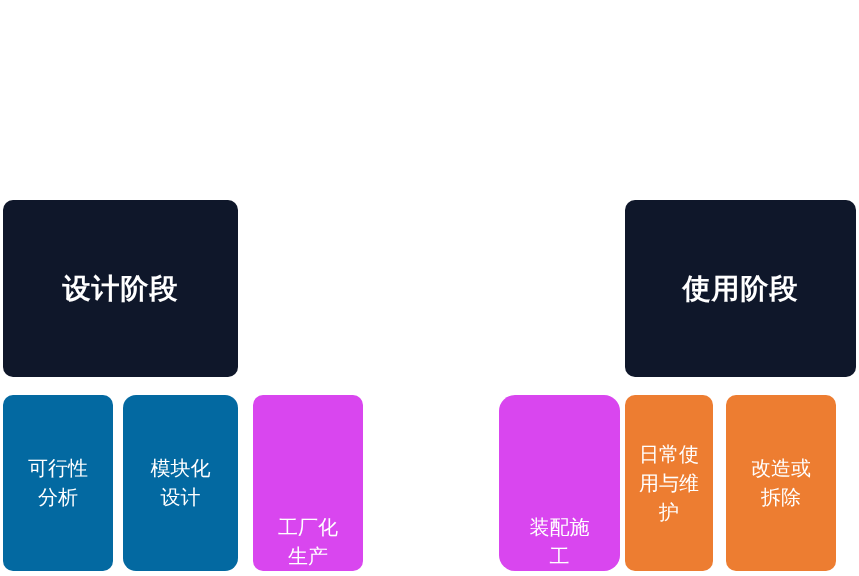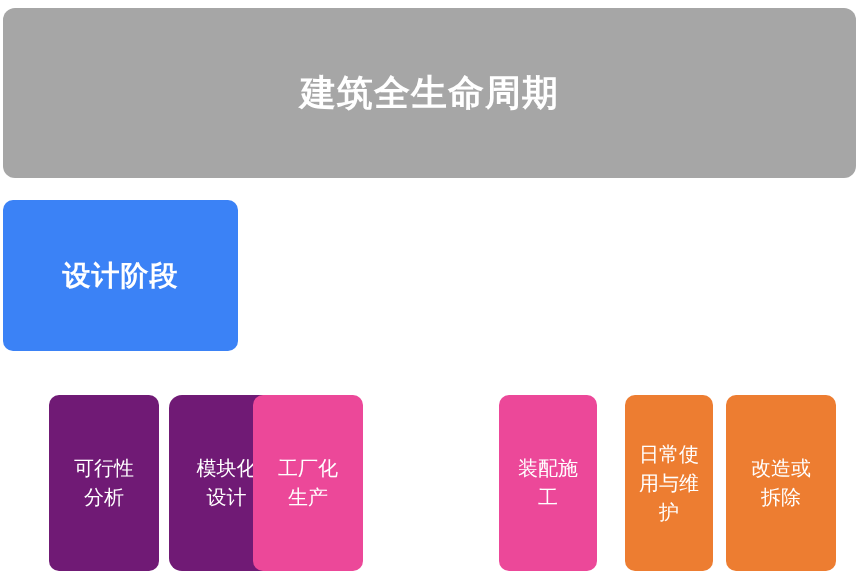--- a/index.html
+++ b/index.html
@@ -43,71 +43,71 @@
   }
   .root .node-label {
     font-size: 36px;
     font-weight: bold;
     letter-spacing: 1px;
   }
 
   
   .phase {
     top: 200px;
-    height: 151px;
-    background: #3b82f6;
+    height: 177px;
+    background: #0f172a;
   }
   .phase .node-label {
     font-size: 28px;
     font-weight: bold;
     letter-spacing: 1px;
   }
   .phase-design   { left: 3px;   width: 235px; }
   .phase-build    { left: 253px; width: 356px; }
   .phase-use      { left: 625px; width: 231px; }
 
   
   .task {
     top: 395px;
     height: 176px;
   }
   .task .node-label {
     font-size: 20px;
     font-weight: normal;
     line-height: 1.45;
   }
-  .task-yellow { background: #701a75; margin-left: 46px; }
-  .task-green  { background: #ec4899; }
+  .task-yellow { background: #0369a1; }
+  .task-green  { background: #d946ef; align-items: flex-end; }
   .task-orange { background: #ed7d31; }
 
   .task-1 { left: 3px;   width: 110px; }
   .task-2 { left: 123px; width: 115px; border-radius: 13px; }
   .task-3 { left: 253px; width: 110px; }
   .task-4 { left: 373px; width: 116px; }
-  .task-5 { left: 499px; width: 98px; }
+  .task-5 { left: 499px; width: 121px; border-radius: 16px; }
   .task-6 { left: 625px; width: 88px; }
   .task-7 { left: 726px; width: 110px; }
 
   .node-label {
     display: block;
     white-space: pre-line;
     padding: 0 6px;
   }
 </style>
 </head>
 <body>
 
 <div id="diagram">
 
-  <div class="node root">
-    <span class="node-label">建筑全生命周期</span>
-  </div>
 
   <div class="node phase phase-design">
     <span class="node-label">设计阶段</span>
+  </div>
+  <div class="node phase phase-use">
+    <span class="node-label">使用阶段</span>
   </div>
 
   <div class="node task task-yellow task-1">
     <span class="node-label">可行性
 分析</span>
   </div>
   <div class="node task task-yellow task-2">
     <span class="node-label">模块化
 设计</span>
   </div>

